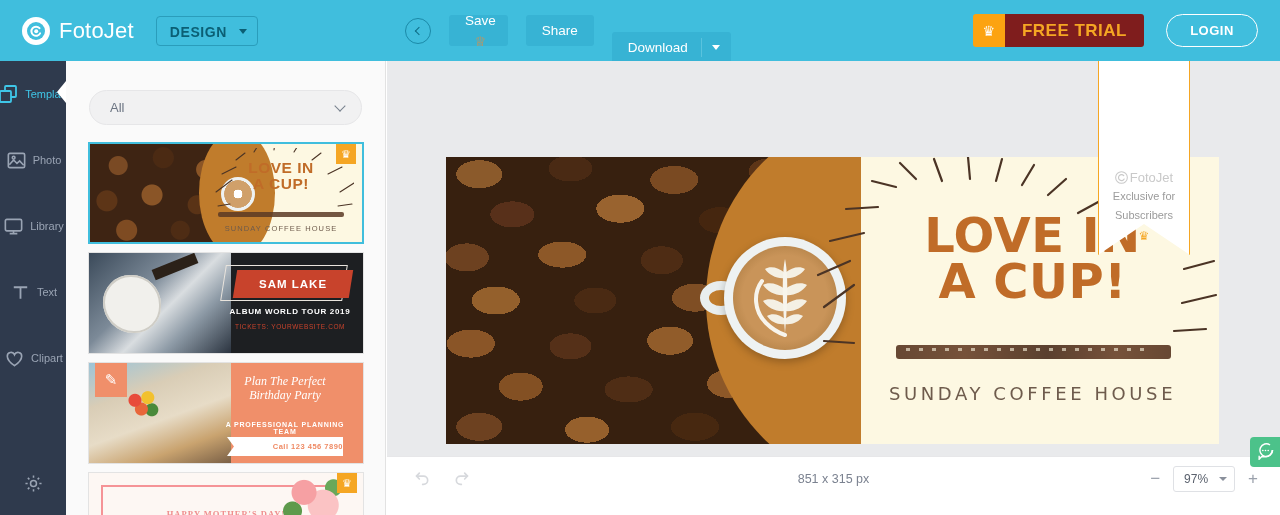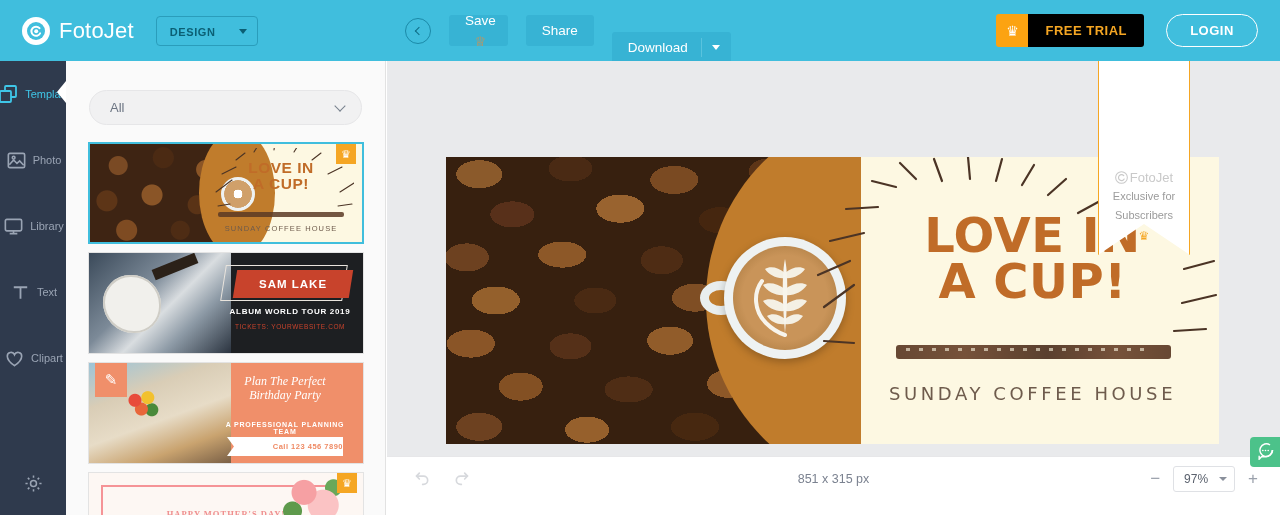--- a/index.html
+++ b/index.html
@@ -26,21 +26,21 @@
     display: flex; align-items: center; justify-content: center;
   }
   .logo-mark svg { display: block; }
   .logo-text {
     color: #ffffff; font-size: 22px; letter-spacing: .2px;
     margin-left: 9px; font-weight: 400;
   }
   .design-btn {
     margin-left: 22px; width: 102px; height: 30px;
     border: 1px solid #2a9dbb; border-radius: 4px;
-    color: #0b5f74; font-size: 11px; font-weight: bold; letter-spacing: .6px;
+    color: #0b5f74; font-size: 14px; font-weight: bold; letter-spacing: .6px;
     display: flex; align-items: center; justify-content: space-between;
     padding: 2px 10px 0 13px; cursor: pointer;
   }
   .caret-dn {
     width: 0; height: 0; border-left: 4.5px solid transparent;
     border-right: 4.5px solid transparent; border-top: 5px solid #0b5f74;
   }
 
   .tools-zone { display: flex; align-items: center; height: 61px; }
   .back-circle {
@@ -74,21 +74,21 @@
   .right-zone { margin-left: auto; display: flex; align-items: center; padding-right: 22px; }
   .trial {
     height: 33px; display: flex; align-items: stretch;
     border-radius: 3px; overflow: hidden; cursor: pointer;
   }
   .trial-crown {
     width: 32px; background: #fca311; color: #fff; font-size: 14px;
     display: flex; align-items: center; justify-content: center;
   }
   .trial-txt {
-    background: #000000; color: #f5a623; font-size: 13px; font-weight: bold;
+    background: #7f1d1d; color: #f5a623; font-size: 17px; font-weight: bold;
     letter-spacing: .5px; display: flex; align-items: center; padding: 4px 17px;
   }
   .login {
     margin-left: 22px; height: 33px; width: 92px; border-radius: 17px;
     border: 1.4px solid #ffffff; color: #ffffff; font-size: 13px; font-weight: bold;
     letter-spacing: .5px; display: flex; align-items: center; justify-content: center;
     cursor: pointer;
   }
 
   

